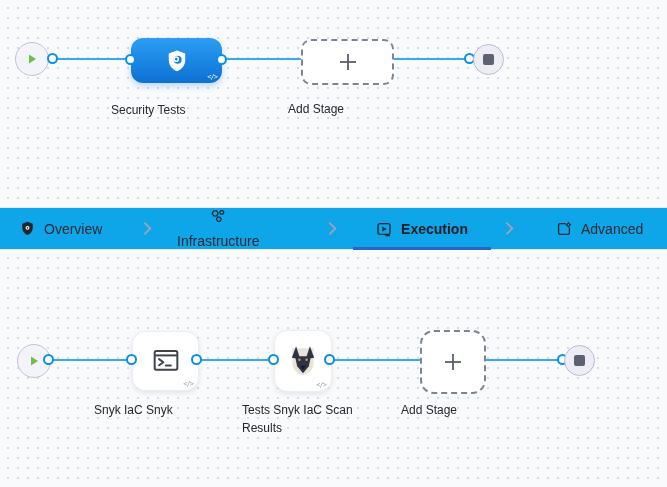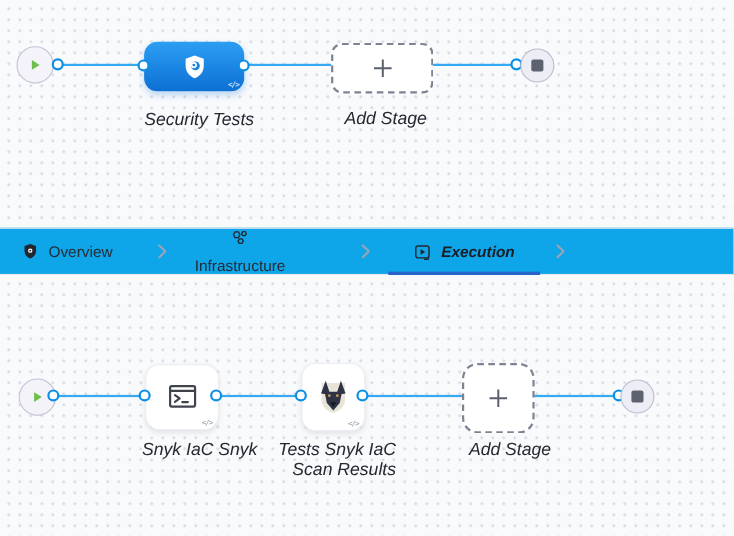--- a/index.html
+++ b/index.html
@@ -35,21 +35,21 @@
     display:flex;align-items:center;justify-content:center;cursor:pointer;}
   .add-stage-box{left:301px;top:39px;width:89px;height:42px;border-radius:10px;}
   .add-step-box{left:420px;top:330px;width:62px;height:60px;border-radius:14px;}
   
   .step-node{position:absolute;background:#fff;border:1px solid #eceef2;border-radius:13px;
     box-shadow:0 2px 5px rgba(40,41,61,.10);
     display:flex;align-items:center;justify-content:center;cursor:pointer;}
   .step-node.snyk{left:132px;top:331px;width:65px;height:58px;}
   .step-node.ingest{left:274px;top:330px;width:56px;height:60px;}
   
-  .node-label{position:absolute;font-size:16px;color:#25292f;text-align:right;line-height:18px;font-style:italic;}
+  .node-label{position:absolute;font-size:12px;color:#25292f;text-align:left;line-height:18px;}
   
   .tab-bar{position:absolute;left:0;top:207px;width:667px;height:43px;background:#0ea5e9;
     border-top:1px solid #e6e8ec;border-bottom:1px solid #e6e8ec;box-sizing:border-box;}
   .tab{position:absolute;top:0;height:100%;display:flex;align-items:center;gap:9px;
     font-size:14px;color:#272b33;cursor:pointer;white-space:nowrap;}
   .tab.selected{font-weight:bold;color:#1b1e24;}
   .tab-underline{position:absolute;left:353px;bottom:-1px;width:138px;height:3px;background:#2766c8;}
   .chevron{position:absolute;top:0;height:100%;display:flex;align-items:center;}
   svg{display:block;}
 </style>
@@ -131,38 +131,51 @@
     </span>
     <span>Infrastructure</span>
   </div>
 
   <div class="chevron" style="left:327px;">
     <svg width="11" height="15" viewBox="0 0 10 14">
         <path d="M2.5 2 L7.6 7 L2.5 12" fill="none" stroke="#9aa3b8" stroke-width="1.8" stroke-linecap="round" stroke-linejoin="round"></path>
       </svg>
   </div>
 
-  <div class="tab selected" style="left:353px;width:138px;justify-content:center;font-style:italic;">
+  <div class="tab selected" style="left:353px;width:138px;justify-content:center;">
     <span>
       <svg width="16" height="16" viewBox="0 0 16 16">
         <rect x="2" y="2.6" width="12" height="10.8" rx="2" fill="none" stroke="#22272f" stroke-width="1.3"></rect>
         <path d="M6.4 5.4 L10.6 8 L6.4 10.6 Z" fill="#22272f"></path>
         <line x1="9.5" y1="14.7" x2="14" y2="14.7" stroke="#22272f" stroke-width="1.2"></line>
       </svg>
     </span>
     <span>Execution</span>
   </div>
   <div class="tab-underline"></div>
 
   <div class="chevron" style="left:504px;">
     <svg width="11" height="15" viewBox="0 0 10 14">
         <path d="M2.5 2 L7.6 7 L2.5 12" fill="none" stroke="#9aa3b8" stroke-width="1.8" stroke-linecap="round" stroke-linejoin="round"></path>
       </svg>
   </div>
 
+  <div class="tab" style="left:556px;">
+    <span>
+      <svg width="16" height="16" viewBox="0 0 16 16" fill="none" stroke="#22272f" stroke-width="1.3" stroke-linecap="round">
+        <path d="M9.3 2.6 H4.2 C3.1 2.6 2.6 3.1 2.6 4.2 V11.8 C2.6 12.9 3.1 13.4 4.2 13.4 H11.8 C12.9 13.4 13.4 12.9 13.4 11.8 V6.8"></path>
+        <circle cx="12.4" cy="3.7" r="1.5" stroke-width="1.1"></circle>
+        <line x1="12.4" y1="1.4" x2="12.4" y2="2.2" stroke-width="1.1"></line>
+        <line x1="12.4" y1="5.2" x2="12.4" y2="6" stroke-width="1.1"></line>
+        <line x1="10.1" y1="3.7" x2="10.9" y2="3.7" stroke-width="1.1"></line>
+        <line x1="13.9" y1="3.7" x2="14.7" y2="3.7" stroke-width="1.1"></line>
+      </svg>
+    </span>
+    <span>Advanced</span>
+  </div>
 </div>
 
 <div>
 
   <div class="line" style="left:48px;top:359px;width:85px;"></div>
   <div class="line" style="left:197px;top:359px;width:78px;"></div>
   <div class="line" style="left:330px;top:359px;width:91px;"></div>
   <div class="line" style="left:482px;top:359px;width:80px;"></div>
 
   <div class="start-node" style="left:17px;top:344px;">

